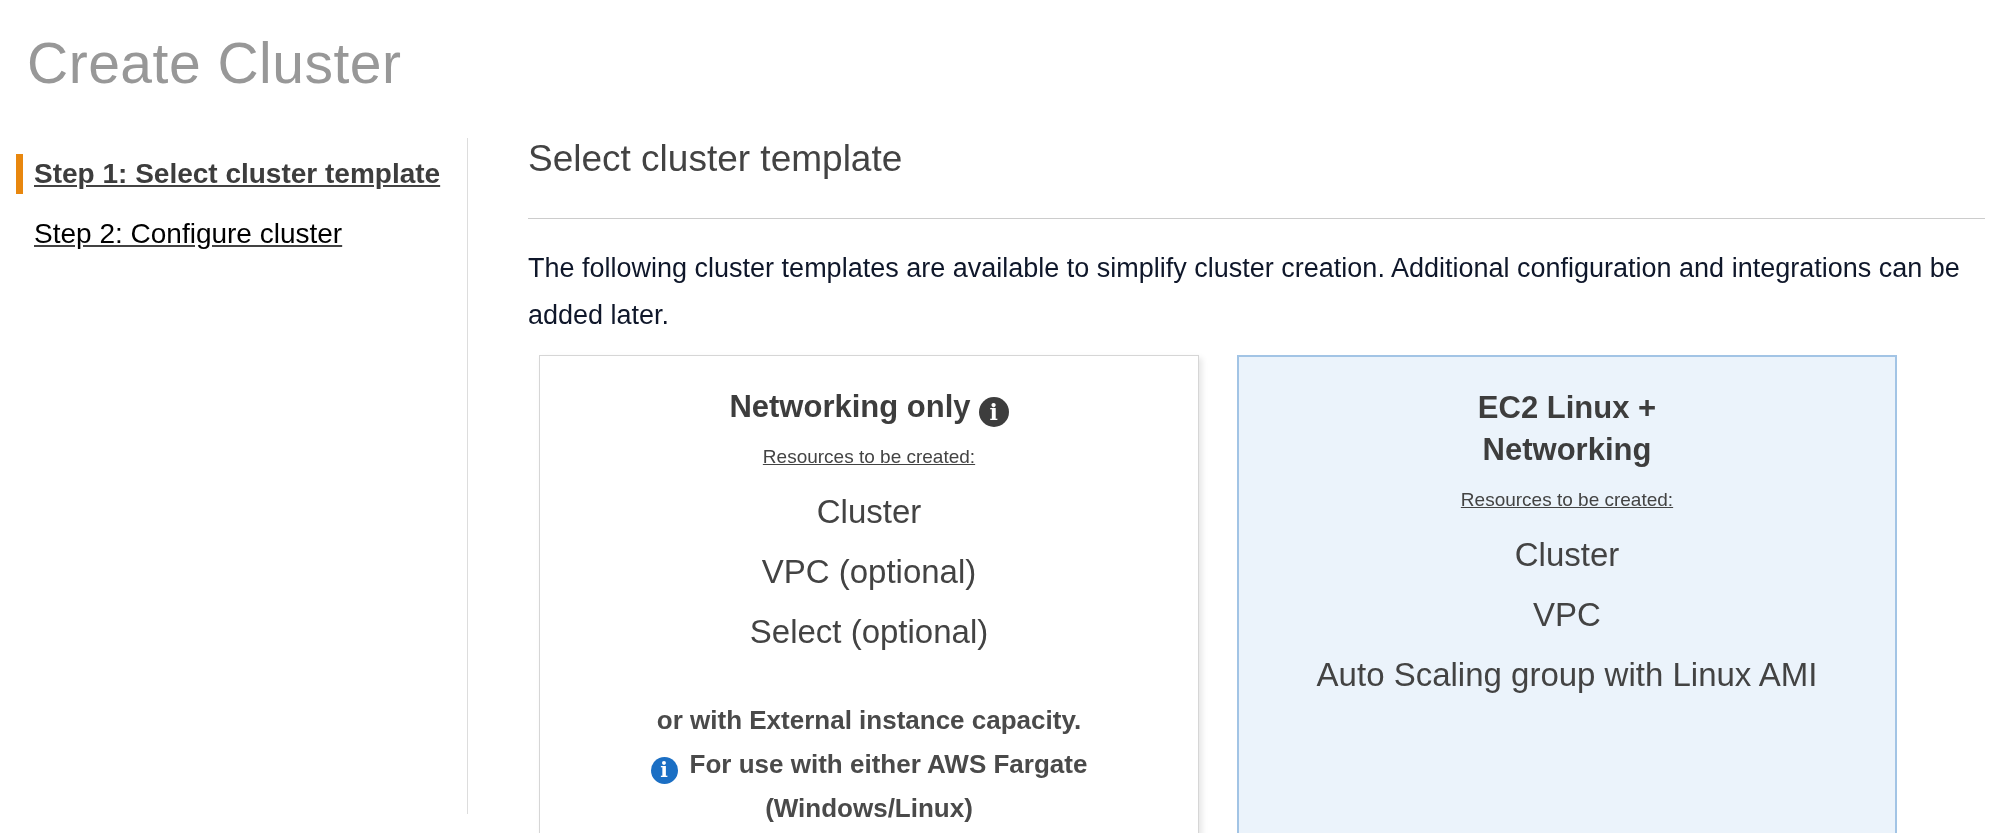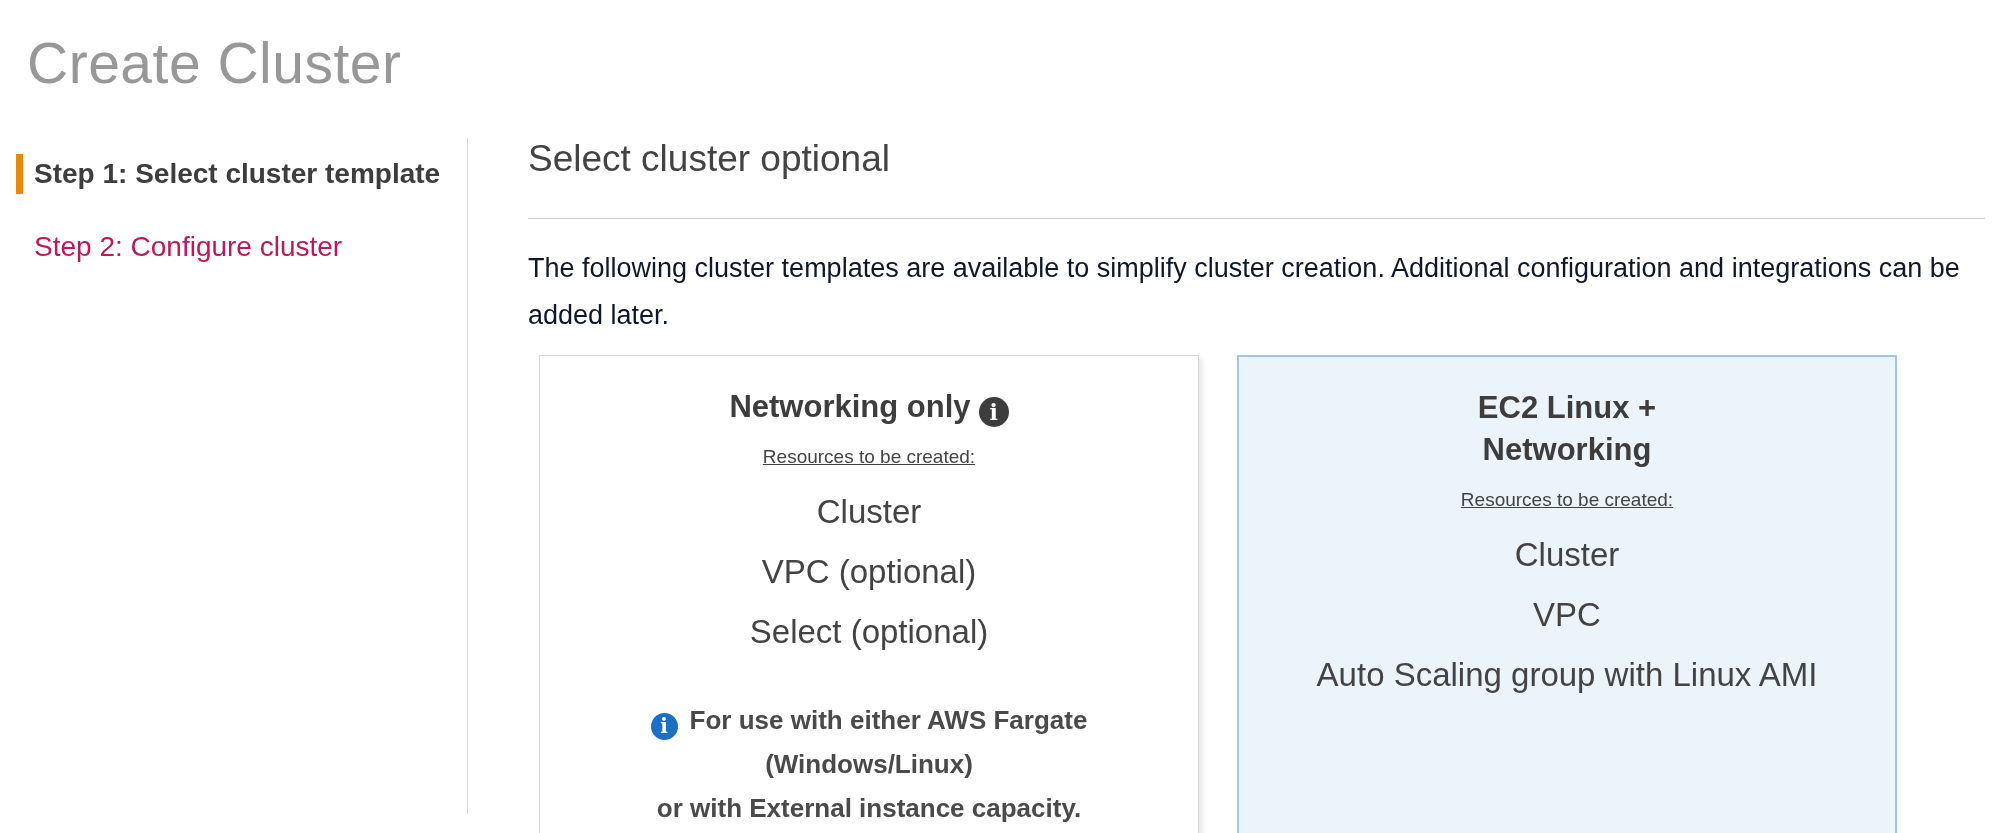--- a/index.html
+++ b/index.html
@@ -21,36 +21,37 @@
   .main {
     display: flex;
     align-items: stretch;
     margin-top: 42px;
     height: 676px;
   }
   .sidebar {
     width: 467px;
     flex-shrink: 0;
     padding-top: 16px;
+    text-decoration: underline;
   }
   .step {
     font-size: 28px;
     line-height: 40px;
   }
   .step.active {
     font-weight: bold;
     color: #3d3d3d;
     border-left: 7px solid #e8870e;
     padding-left: 11px;
     margin-left: 16px;
   }
   .step.inactive {
-    color: #be185d;
+    color: #000000;
     margin-left: 34px;
-    margin-top: 33px;
+    margin-top: 20px;
   }
   .content {
     flex: 1;
     border-left: 1px solid #dddddd;
     padding: 0 14px 0 60px;
   }
   .content-heading {
     font-size: 37px;
     font-weight: 400;
     color: #434343;
@@ -147,37 +148,37 @@
   <div class="sidebar">
     <div class="step active">
       <span>Step 1: Select cluster template</span>
     </div>
     <div class="step inactive">
       <span>Step 2: Configure cluster</span>
     </div>
   </div>
 
   <div class="content">
-    <h2 class="content-heading">Select cluster optional</h2>
+    <h2 class="content-heading">Select cluster template</h2>
     <hr class="section-divider">
     <p class="description">The following cluster templates are available to simplify cluster creation. Additional configuration and integrations can be added later.</p>
 
     <div class="cards">
 
       <div class="card default">
         <div class="card-title">
           <span>Networking only</span><span class="info-icon">i</span>
         </div>
         <div class="resources-label">Resources to be created:</div>
         <div class="resource">Cluster</div>
         <div class="resource">VPC (optional)</div>
         <div class="resource">Select (optional)</div>
         <div class="card-note">
+          <div>or with External instance capacity.</div>
           <div><span class="info-icon blue">i</span><span>For use with either AWS Fargate (Windows/Linux)</span></div>
-          <div>or with External instance capacity.</div>
         </div>
       </div>
 
       <div class="card selected">
         <div class="card-title">
           <div>EC2 Linux +</div>
           <div>Networking</div>
         </div>
         <div class="resources-label">Resources to be created:</div>
         <div class="resource">Cluster</div>

